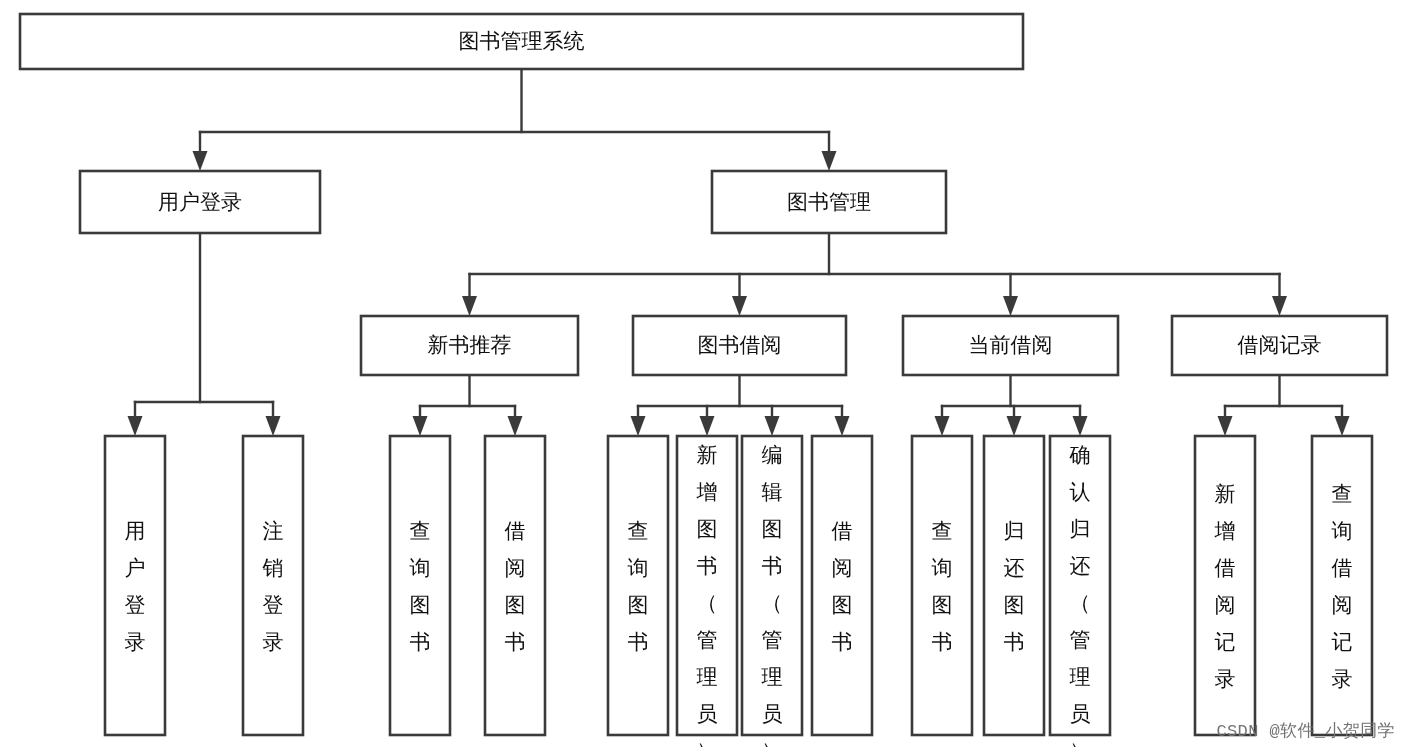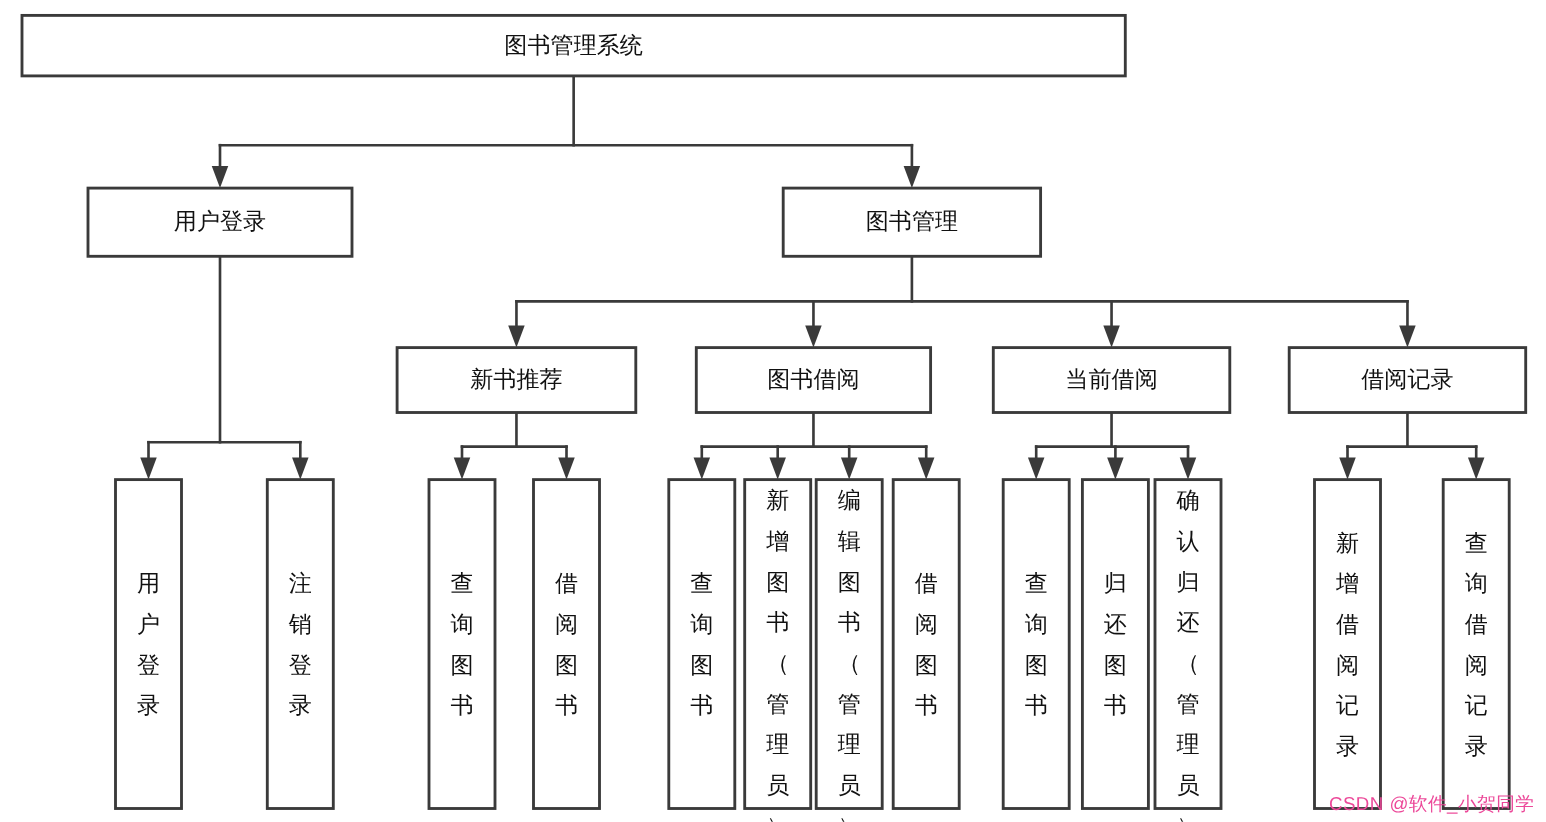--- a/index.html
+++ b/index.html
@@ -52,23 +52,23 @@
   .node-label-v {
     font-family: "Liberation Sans", "DejaVu Sans", sans-serif;
     font-size: 21px;
     fill: #111111;
     text-anchor: middle;
   }
   .watermark {
     position: absolute;
     right: 10px;
     bottom: 5px;
-    font-family: Liberation Sans, sans-serif;
+    font-family: Liberation Mono, monospace;
     font-size: 17px;
-    color: #ec4899;
+    color: #737373;
     white-space: nowrap;
     letter-spacing: 0.4px;
     user-select: none;
     margin-left: 35px;
   }
 </style>
 </head>
 <body>
 
 <div id="diagram-root">

